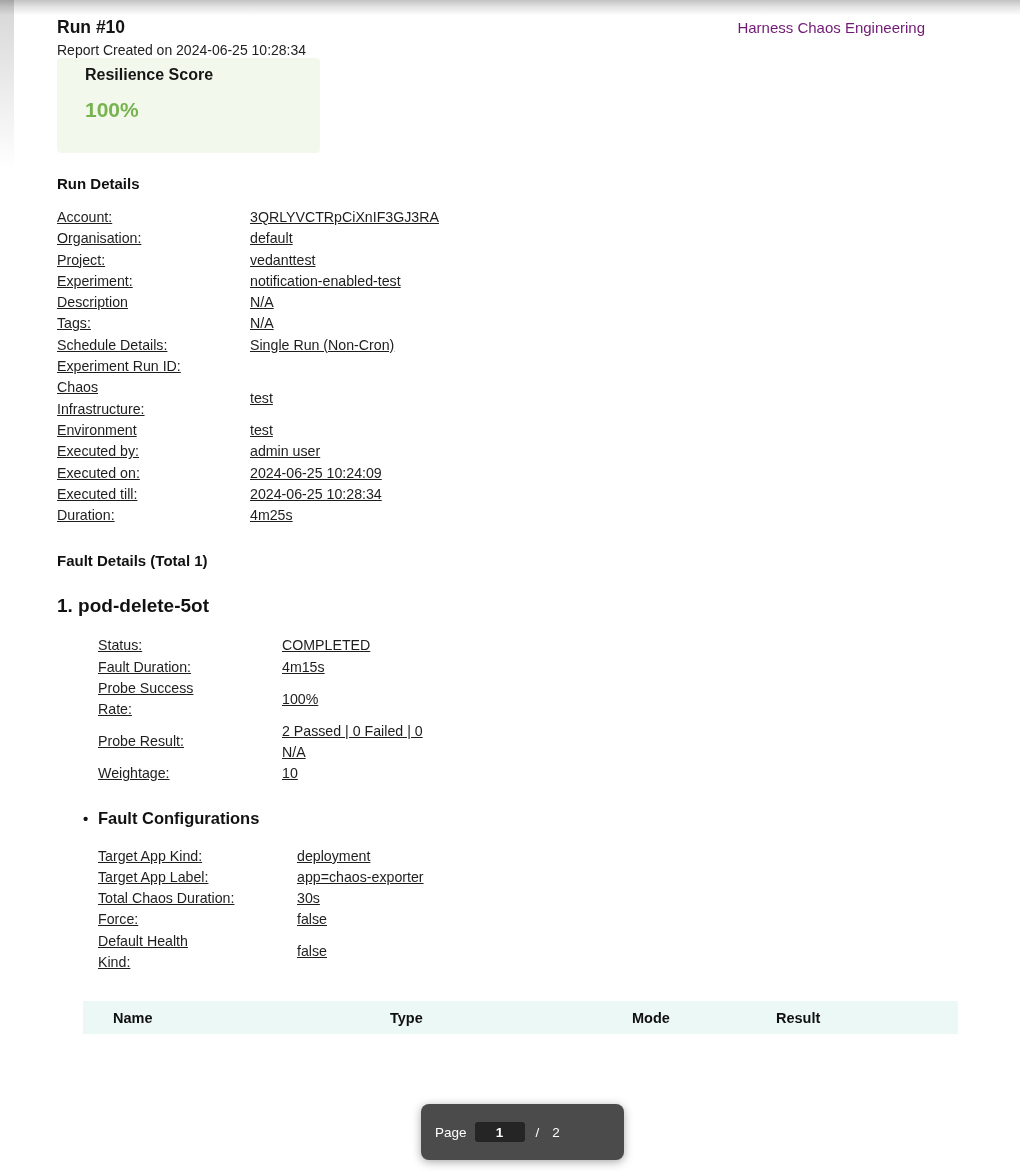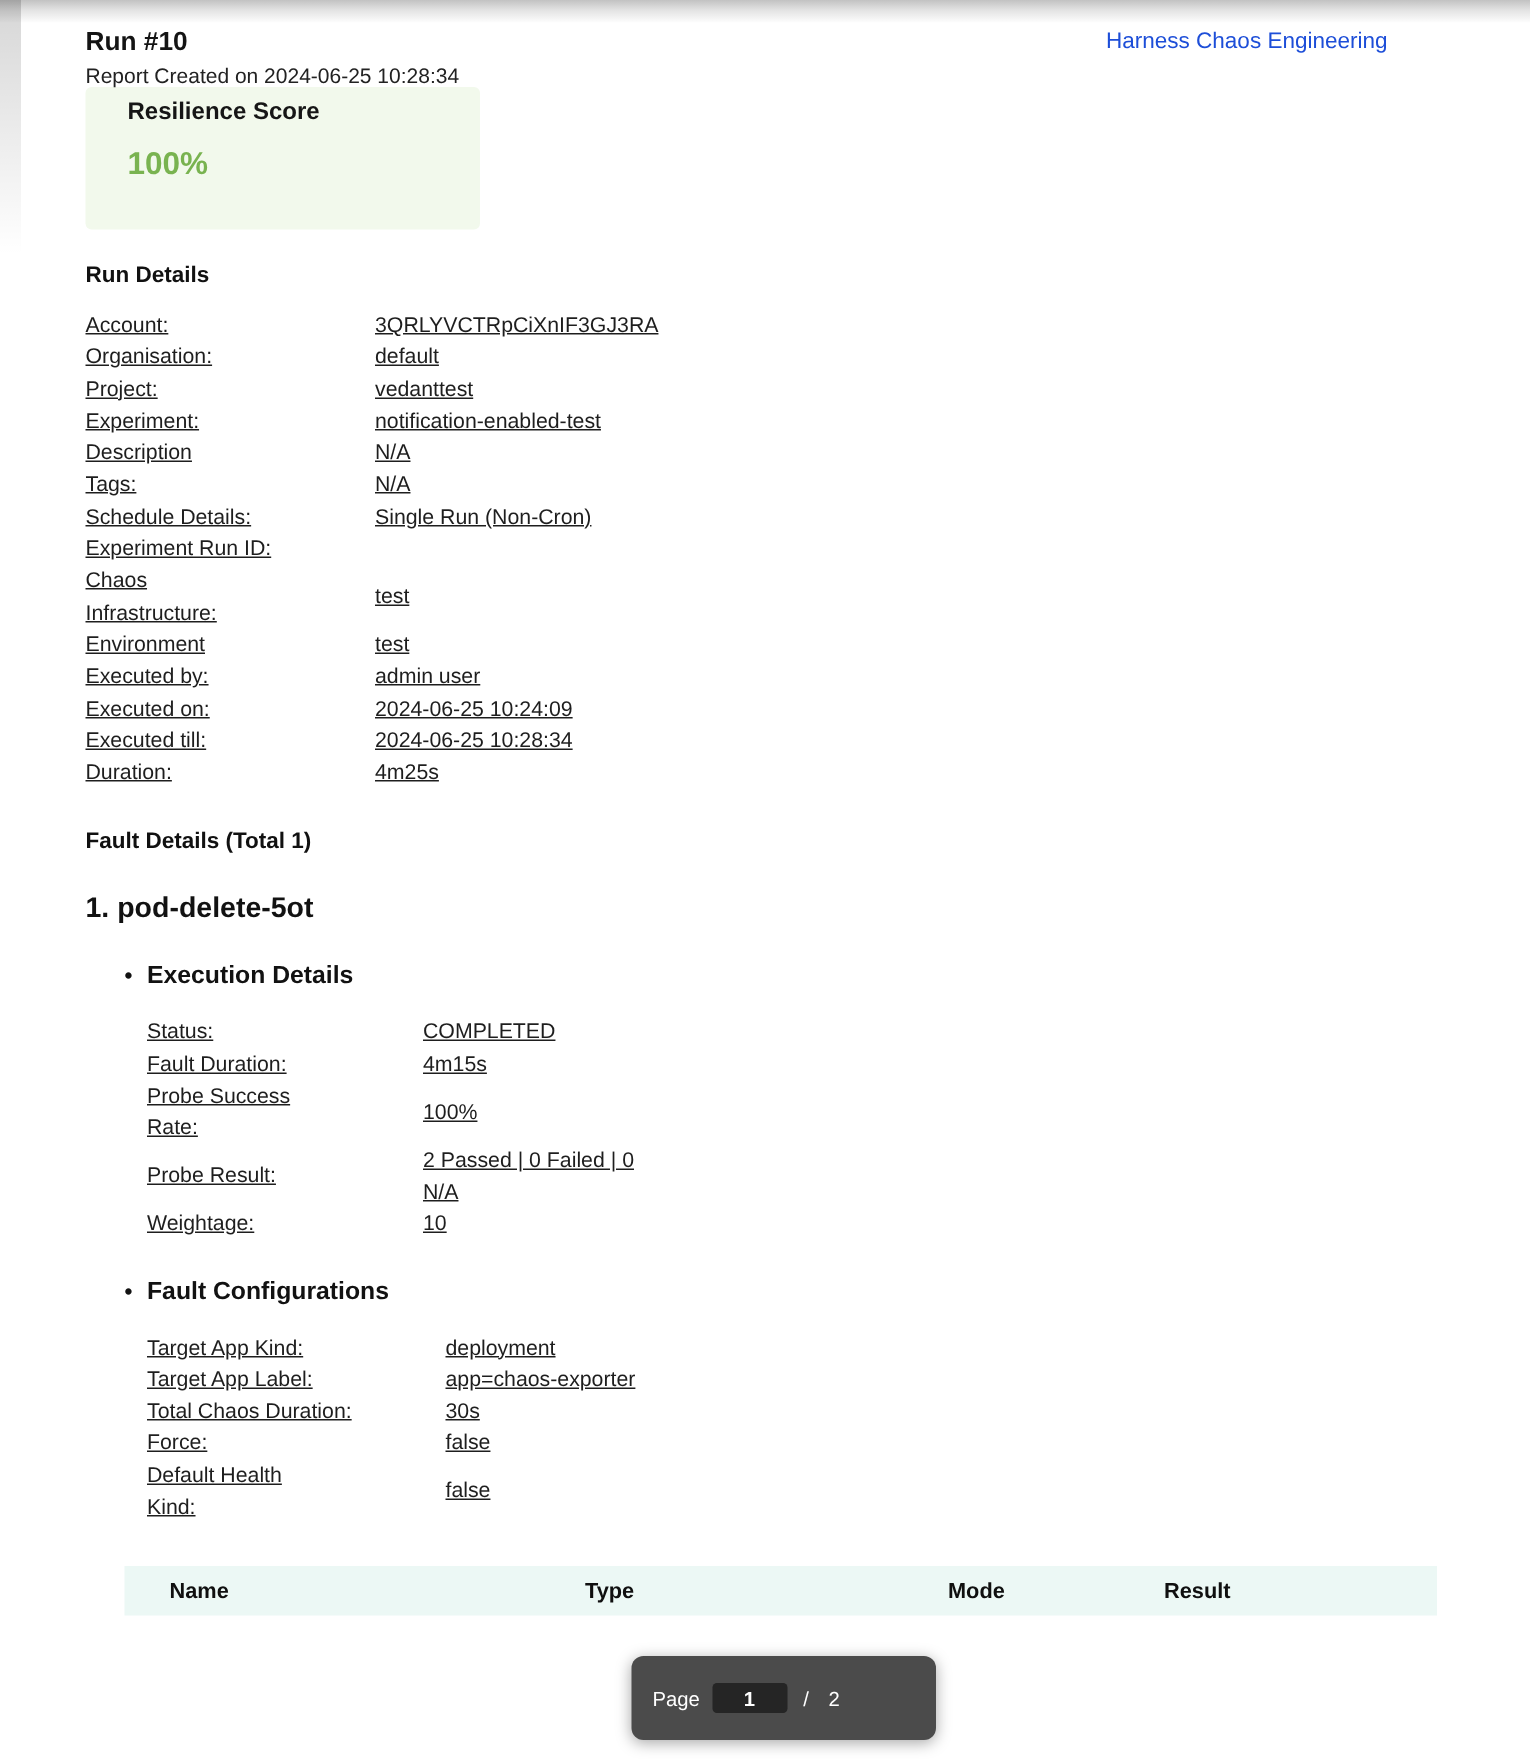--- a/index.html
+++ b/index.html
@@ -14,21 +14,21 @@
     pointer-events:none;
   }
   .corner-shade{
     position:absolute;top:0;left:0;width:14px;height:170px;
     background:linear-gradient(180deg,rgba(0,0,0,0.16),rgba(0,0,0,0));
     pointer-events:none;
   }
   .content{padding:16px 0 0 57px;}
   .header-row{display:flex;justify-content:space-between;align-items:flex-start;padding-right:95px;}
   .title{font-size:17.5px;font-weight:bold;line-height:22px;color:#141414;}
-  .brand{font-size:15px;line-height:22px;margin-top:1px;color:#1d4ed8;}
+  .brand{font-size:15px;line-height:22px;margin-top:1px;color:#701a75;}
   .subtitle{font-size:14px;margin-top:4px;color:#222;}
 
   .res-card{
     width:235px;height:87px;border-radius:4px;
     padding:8px 0 0 28px;
   }
   .res-label{font-size:16px;font-weight:bold;color:#161616;}
   .res-value{font-size:21px;font-weight:bold;margin-top:14px;}
 
   .section-heading{margin-top:22px;font-size:15px;font-weight:bold;color:#111;}
@@ -206,21 +206,20 @@
         </div>
         <div class="kv-val">
           <div class="kv-line">4m25s</div>
         </div>
       </div>
     </div>
 
   <div class="section-heading" style="margin-top:26px;">Fault Details (Total 1)</div>
   <div class="fault-name">1. pod-delete-5ot</div>
 
-  <div class="bullet-heading">Execution Details</div>
   <div class="kv kv-indent exec">
       <div class="kv-row">
         <div class="kv-key">
           <div class="kv-line">Status:</div>
         </div>
         <div class="kv-val">
           <div class="kv-line">COMPLETED</div>
         </div>
       </div>
       <div class="kv-row">

